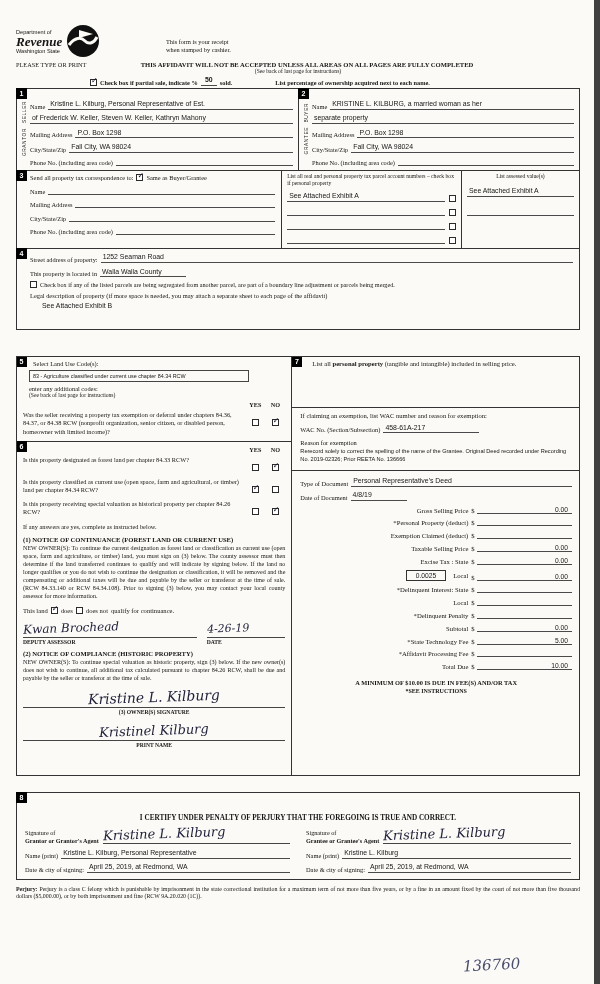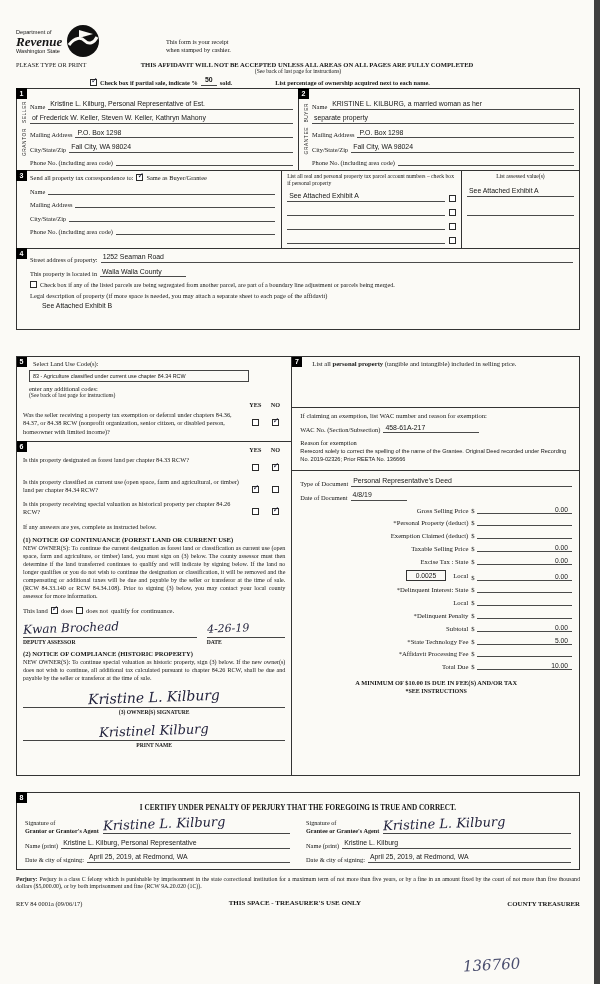--- a/index.html
+++ b/index.html
@@ -81,21 +81,21 @@
 .hline{border-top:1px solid #333;margin:4px -7px 0 -8px}
 .mrow{display:flex;align-items:flex-end;margin-top:4.8px;font-size:6.7px}
 .mlblwrap{width:168px;display:flex;justify-content:flex-end;align-items:center;gap:2px;white-space:nowrap}
 .cur{width:9px;text-align:center}
 .mline{flex:1;border-bottom:1px solid #4a4a4a;text-align:right;font-family:"Liberation Sans",sans-serif;font-size:6.7px;padding:0 4px 0 2px;min-height:8px}
 .ratebox{border:1px solid #333;font-family:"Liberation Sans",sans-serif;padding:1px 9px;margin-right:5px}
 .minnote{font-size:6.4px;font-weight:bold;text-align:center;margin-top:9px}
 .seeinstr{font-size:6px;font-weight:bold;text-align:center;margin-top:2px}
 
 .s8{border:1px solid #333;margin-top:16px;position:relative;padding:2px 8px 6px 8px}
-.certify{text-align:center;font-size:7.2px;font-weight:bold;margin-top:9px}
+.certify{text-align:center;font-size:7.2px;font-weight:bold;margin-top:19px}
 .s8cols{display:flex;gap:16px;margin-top:2px}
 .s8col{flex:1}
 .s8sigrow{display:flex;align-items:flex-end}
 .s8lbl{font-size:6.2px;line-height:1.25;white-space:nowrap;padding-right:4px}
 .s8sig{flex:1}
 
 .perjury{font-size:5.9px;line-height:1.3;text-align:justify;margin-top:6px}
 .bottomrow{display:flex;align-items:center;margin-top:8px;font-size:6.4px}
 .bottomrow .mid{flex:1;text-align:center;font-weight:bold;font-size:7px}
 .stamp{position:absolute;right:74px;bottom:10px;font-family:"DejaVu Serif",serif;font-style:italic;font-size:15px;color:#4a4e6e;transform:rotate(-3deg)}
@@ -540,21 +540,16 @@
           </div>
       </div>
     </div>
   </div>
 
   <div class="perjury">
     <span class="bold">Perjury:</span>
     <span>Perjury is a class C felony which is punishable by imprisonment in the state correctional institution for a maximum term of not more than five years, or by a fine in an amount fixed by the court of not more than five thousand dollars ($5,000.00), or by both imprisonment and fine (RCW 9A.20.020 (1C)).</span>
   </div>
 
-  <div class="bottomrow">
-    <span>REV 84 0001a (09/06/17)</span>
-    <span class="mid">THIS SPACE - TREASURER'S USE ONLY</span>
-    <span class="bold" style="font-size:6.8px">COUNTY TREASURER</span>
-  </div>
 
   <div class="stamp">136760</div>
 
 </div>
 
 </body></html>

